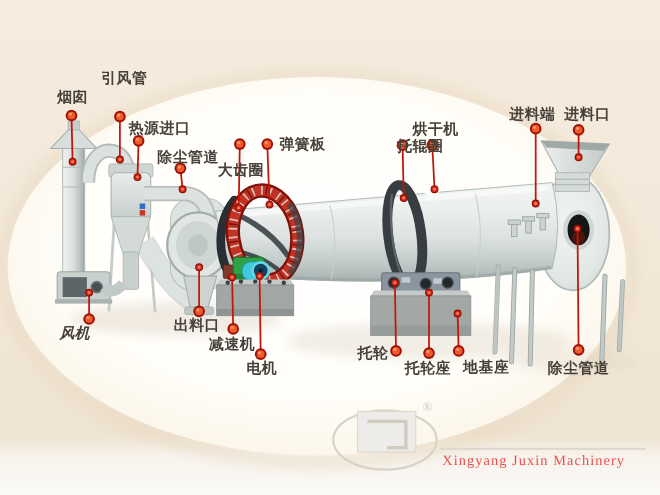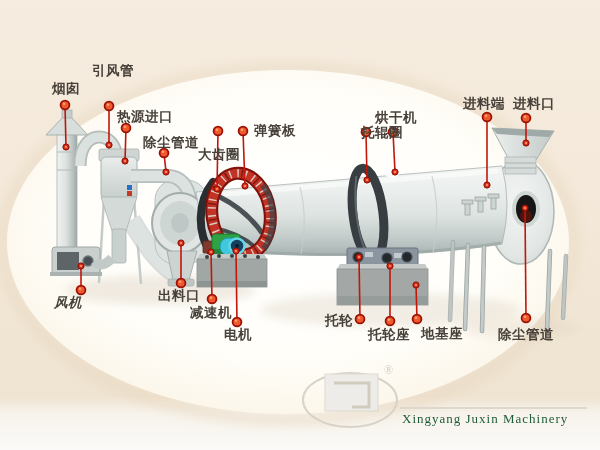--- a/index.html
+++ b/index.html
@@ -18,21 +18,21 @@
   .watermark{position:absolute;left:0;top:0;width:600px;height:450px;z-index:2;opacity:.95;}
   .wm-cn{
     position:absolute;left:399px;top:372px;width:195px;
     font-family:"Liberation Serif","DejaVu Serif",serif;
     font-size:29px;font-weight:700;color:#d9d4c8;letter-spacing:2px;line-height:1.1;white-space:nowrap;
   }
   .wm-rule{position:absolute;left:400px;top:407px;width:187px;height:2px;background:#dcd7cd;}
   .wm-en{
     position:absolute;left:402px;top:411px;
     font-family:"Liberation Serif","DejaVu Serif",serif;
-    font-size:13px;color:#14532d;letter-spacing:1px;white-space:nowrap;
+    font-size:13px;color:#ef4444;letter-spacing:1px;white-space:nowrap;
   }
   .wm-reg{
     position:absolute;left:384px;top:363px;
     font-family:"Liberation Serif","DejaVu Serif",serif;
     font-size:12px;color:#cfc9bd;
   }
 </style>
 </head>
 <body>
 

